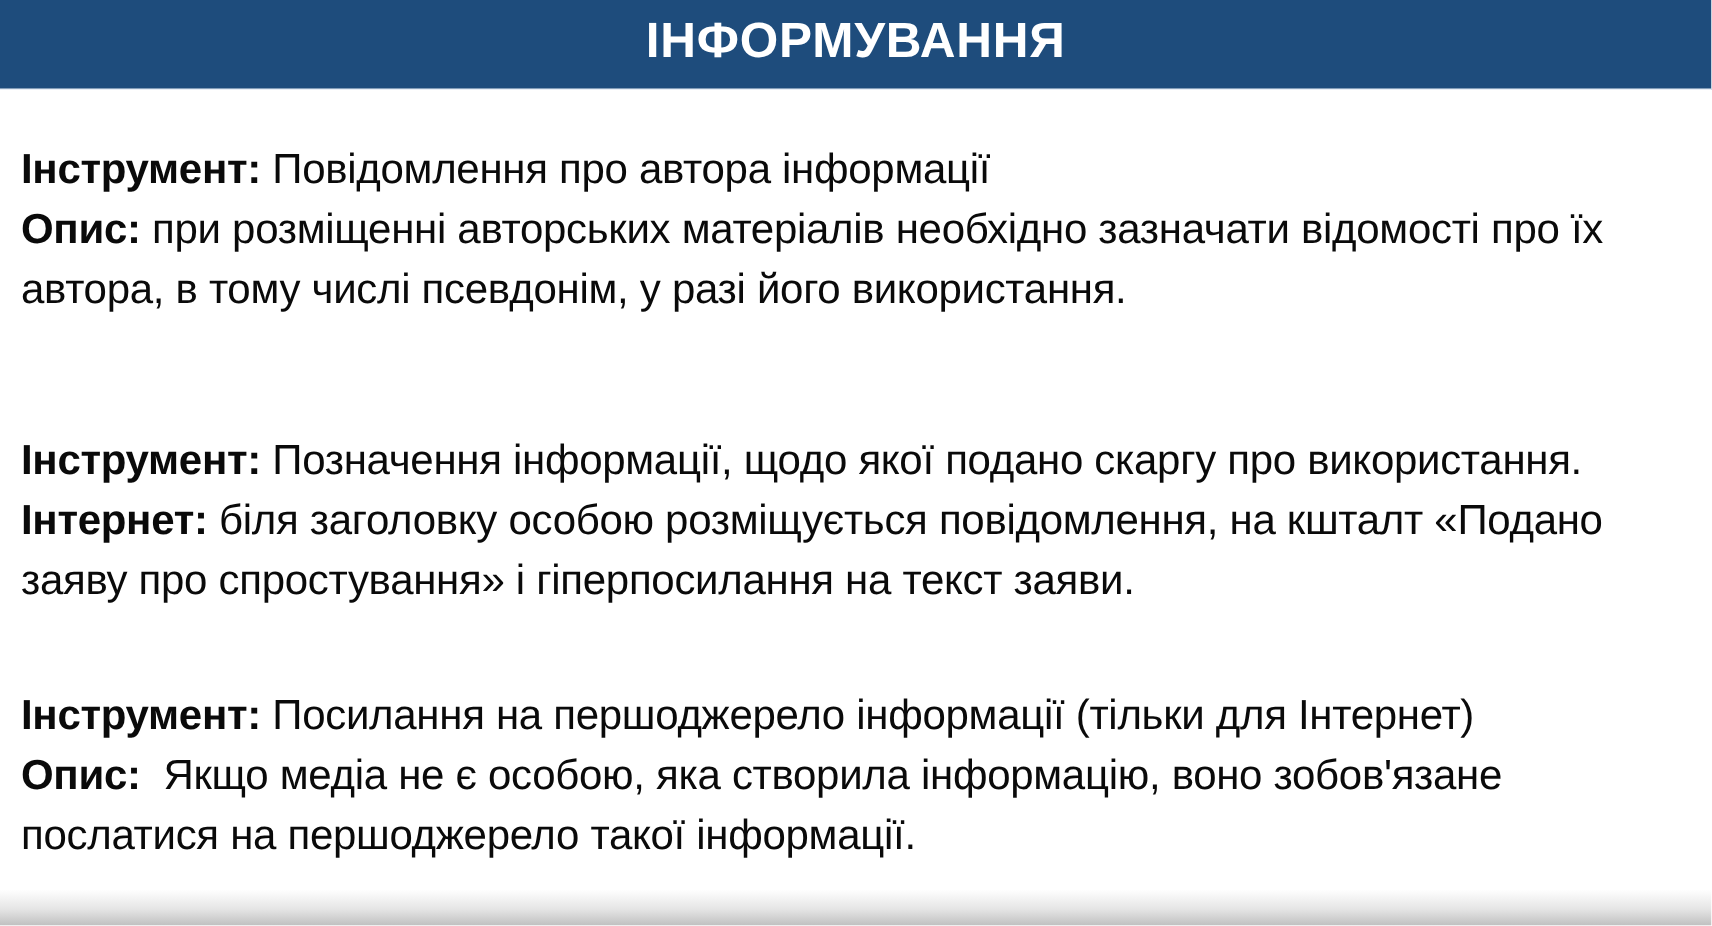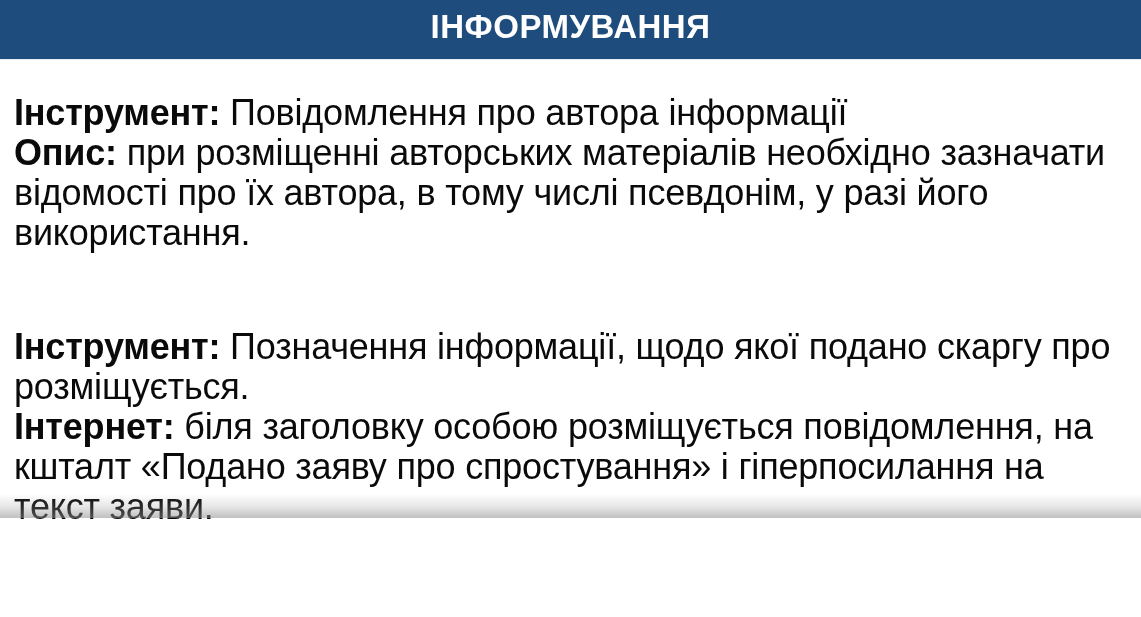--- a/index.html
+++ b/index.html
@@ -7,21 +7,21 @@
     padding: 0;
     background: #ffffff;
     width: 1141px;
     height: 617px;
     overflow: hidden;
     font-family: "Liberation Sans", "DejaVu Sans", sans-serif;
   }
   .slide {
     position: relative;
     width: 1141px;
-    height: 518px;
+    height: 617px;
     background: #ffffff;
   }
   .header-bar {
     width: 100%;
     height: 60px;
     background: #1E4C7C;
     display: flex;
     align-items: center;
     justify-content: center;
     border-bottom: 1px solid #e8eef5;
@@ -32,21 +32,21 @@
     font-size: 33px;
     font-weight: bold;
     letter-spacing: 0.5px;
     line-height: 1;
     padding-bottom: 6px;
   }
   .content {
     padding: 0 10px 0 14px;
     max-width: 1122px;
     color: #0a0a0a;
-    font-size: 36px;
+    font-size: 28px;
     line-height: 40px;
     letter-spacing: -0.2px;
   }
   .section { margin: 0; }
   .section-1 { margin-top: 33px; }
   .section-2 { margin-top: 74px; }
   .section-3 { margin-top: 50px; }
   .entry-label {
     font-weight: bold;
     white-space: pre-wrap;
@@ -74,22 +74,26 @@
   </div>
 
   <div class="content">
 
     <div class="section section-1">
       <span class="entry-label">Інструмент:</span><span class="entry-text"> Повідомлення про автора інформації</span><br>
       <span class="entry-label">Опис:</span><span class="entry-text"> при розміщенні авторських матеріалів необхідно зазначати відомості про їх автора, в тому числі псевдонім, у разі його використання.</span>
     </div>
 
     <div class="section section-2">
-      <span class="entry-label">Інструмент:</span><span class="entry-text"> Позначення інформації, щодо якої подано скаргу про розміщується.</span><br>
+      <span class="entry-label">Інструмент:</span><span class="entry-text"> Позначення інформації, щодо якої подано скаргу про використання.</span><br>
       <span class="entry-label">Інтернет:</span><span class="entry-text"> біля заголовку особою розміщується повідомлення, на кшталт «Подано заяву про спростування» і гіперпосилання на текст заяви.</span>
     </div>
 
+    <div class="section section-3">
+      <span class="entry-label">Інструмент:</span><span class="entry-text"> Посилання на першоджерело інформації (тільки для Інтернет)</span><br>
+      <span class="entry-label">Опис:</span><span class="entry-text">  Якщо медіа не є особою, яка створила інформацію, воно зобов'язане послатися на першоджерело такої інформації.</span>
+    </div>
 
   </div>
 
   <div class="bottom-fade"></div>
 
 </div>
 
 </body></html>

